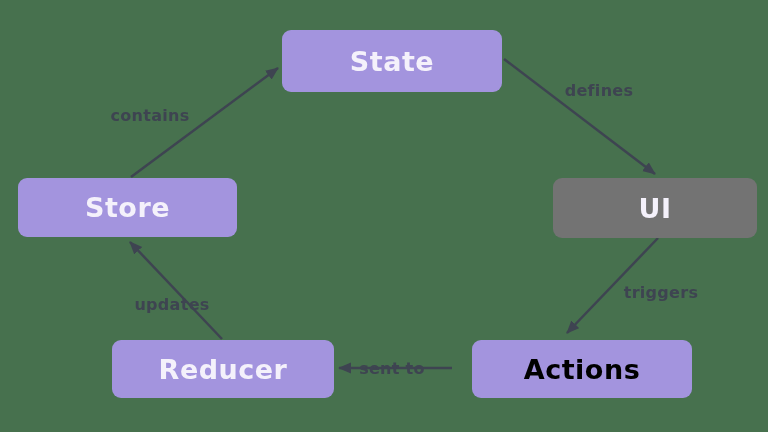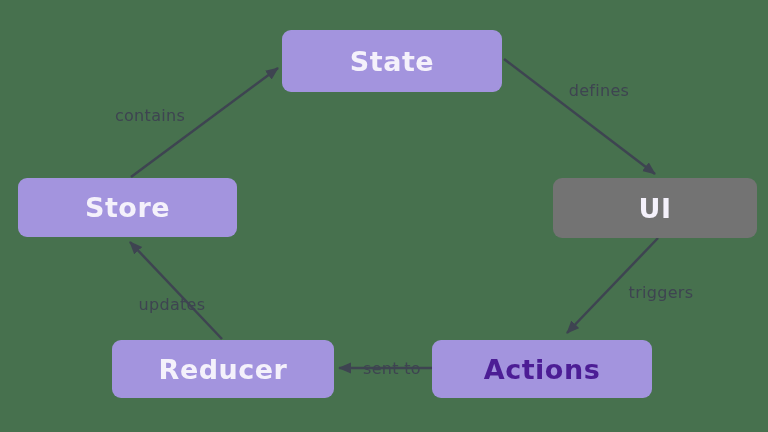--- a/index.html
+++ b/index.html
@@ -29,21 +29,21 @@
     display: flex;
     align-items: center;
     justify-content: center;
     font-weight: bold;
     font-size: 27px;
     letter-spacing: 0.5px;
   }
   .edge-label {
     position: absolute;
     transform: translate(-50%, -50%);
-    font-weight: normal;
+    font-weight: bold;
     font-size: 16px;
     letter-spacing: 0.3px;
     white-space: nowrap;
   }
 </style>
 </head>
 <body style="background: rgb(71, 113, 78);">
 
 <div class="stage">
   <svg class="edges-svg" viewBox="0 0 768 432" xmlns="http://www.w3.org/2000/svg">
@@ -56,21 +56,21 @@
         <line x1="504" y1="59" x2="655" y2="174" stroke="#3e4451" stroke-width="2.5" marker-end="url(#arrowhead)"></line>
         <line x1="658" y1="238" x2="567" y2="333" stroke="#3e4451" stroke-width="2.5" marker-end="url(#arrowhead)"></line>
         <line x1="452" y1="368" x2="339" y2="368" stroke="#3e4451" stroke-width="2.5" marker-end="url(#arrowhead)"></line>
         <line x1="222" y1="339" x2="130" y2="242" stroke="#3e4451" stroke-width="2.5" marker-end="url(#arrowhead)"></line>
         <line x1="131" y1="177" x2="278" y2="68" stroke="#3e4451" stroke-width="2.5" marker-end="url(#arrowhead)"></line>
       </g>
   </svg>
   <div id="nodes-layer">
       <div class="node" style="left: 282px; top: 30px; width: 220px; height: 62px; background: rgb(163, 148, 222); color: rgb(244, 241, 251);">State</div>
       <div class="node" style="left: 553px; top: 178px; width: 204px; height: 60px; background: #737373; color: rgb(244, 241, 251);">UI</div>
-      <div class="node" style="left: 432px; top: 340px; width: 220px; height: 58px; background: rgb(163, 148, 222); color: #4c1d95;">Actions</div>
+      <div class="node" style="left: 472px; top: 340px; width: 220px; height: 58px; background: rgb(163, 148, 222); color: #000000;">Actions</div>
       <div class="node" style="left: 112px; top: 340px; width: 222px; height: 58px; background: rgb(163, 148, 222); color: rgb(244, 241, 251);">Reducer</div>
       <div class="node" style="left: 18px; top: 178px; width: 219px; height: 59px; background: rgb(163, 148, 222); color: rgb(244, 241, 251);">Store</div>
     </div>
   <div id="labels-layer">
       <div class="edge-label" style="left: 599px; top: 90px; color: rgb(62, 68, 81);">defines</div>
       <div class="edge-label" style="left: 661px; top: 292px; color: rgb(62, 68, 81);">triggers</div>
       <div class="edge-label" style="left: 392px; top: 368px; color: rgb(62, 68, 81); text-align: center;">sent to</div>
       <div class="edge-label" style="left: 132px; top: 304px; color: rgb(62, 68, 81); margin-left: 40px;">updates</div>
       <div class="edge-label" style="left: 150px; top: 107px; color: rgb(62, 68, 81); margin-top: 8px;">contains</div>
     </div>

